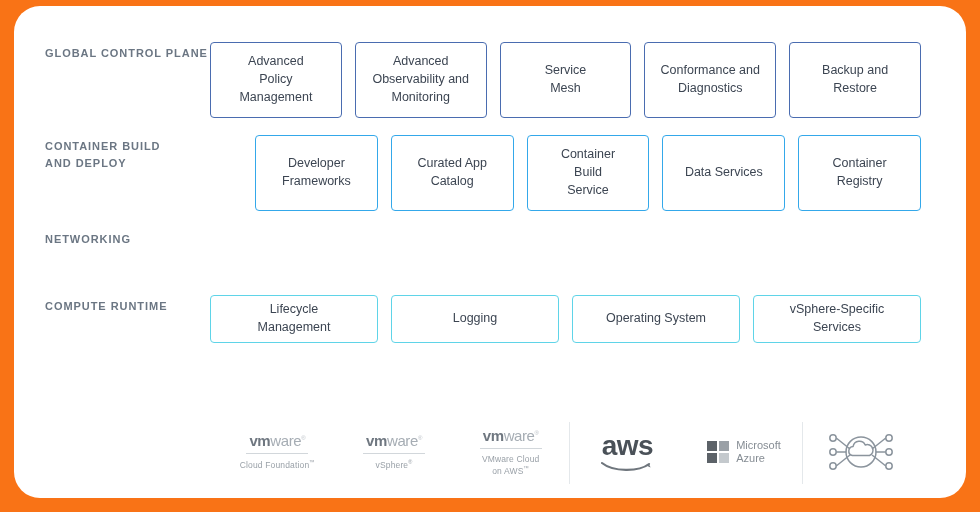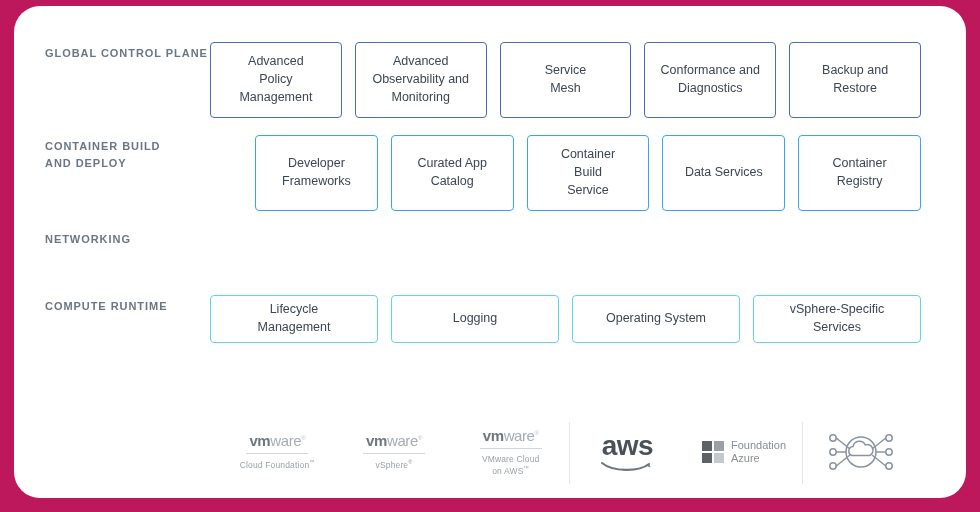--- a/index.html
+++ b/index.html
@@ -9,21 +9,21 @@
     height: 512px;
     overflow: hidden;
     background: #0d0d0f;
     font-family: "Liberation Sans", sans-serif;
   }
 
   #stage {
     position: relative;
     width: 980px;
     height: 512px;
-    background: #be185d;
+    background: #f97316;
   }
 
   
   .card {
     position: absolute;
     left: 14px;
     top: 6px;
     width: 952px;
     height: 492px;
     background: #ffffff;
@@ -311,21 +311,21 @@
         </div>
 
         <div class="logo-cell">
           <div class="azure-logo">
             <div class="azure-grid">
               <span class="az1"></span>
               <span class="az2"></span>
               <span class="az3"></span>
               <span class="az4"></span>
             </div>
-            <div class="azure-text">Foundation
+            <div class="azure-text">Microsoft
 Azure</div>
           </div>
         </div>
 
         <div class="logo-cell">
           <div class="divider"></div>
           <svg class="netcloud" width="66" height="46" viewBox="0 0 66 46">
             <g stroke="#8b949d" stroke-width="1.5" fill="none">
 
               <circle cx="33" cy="23" r="15"></circle>

